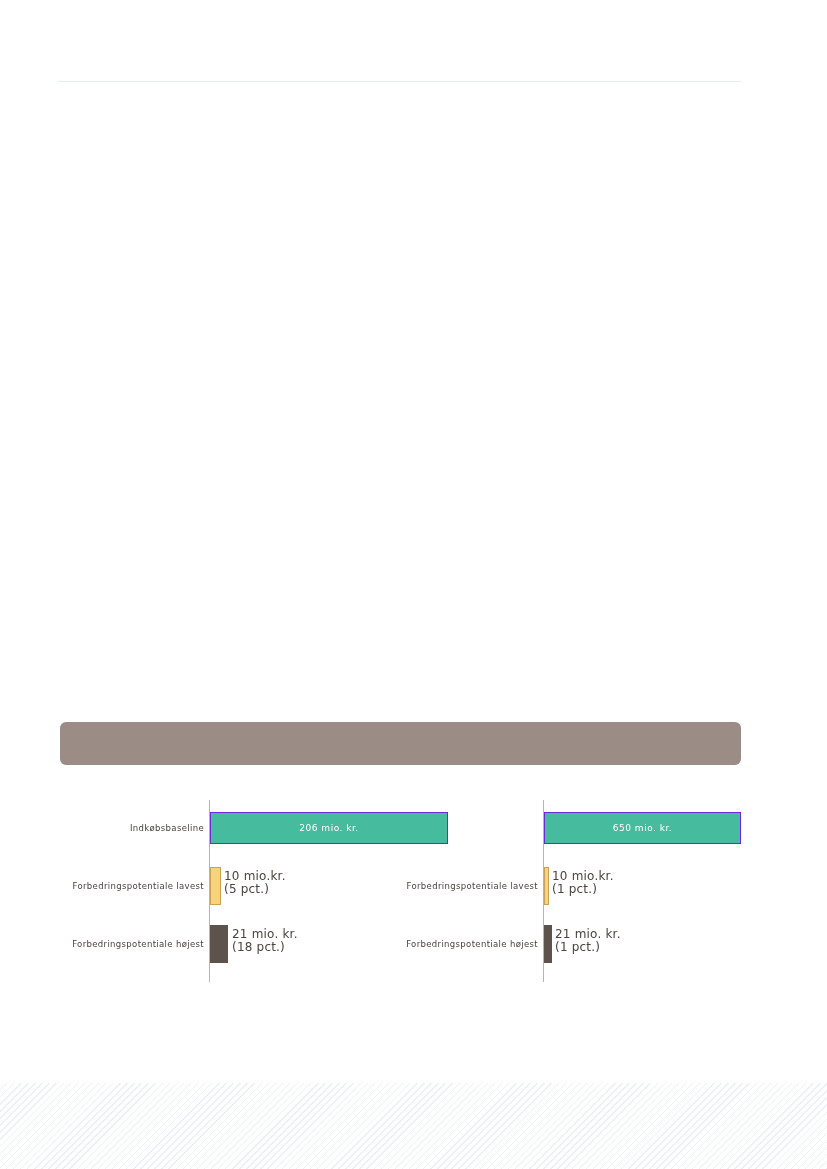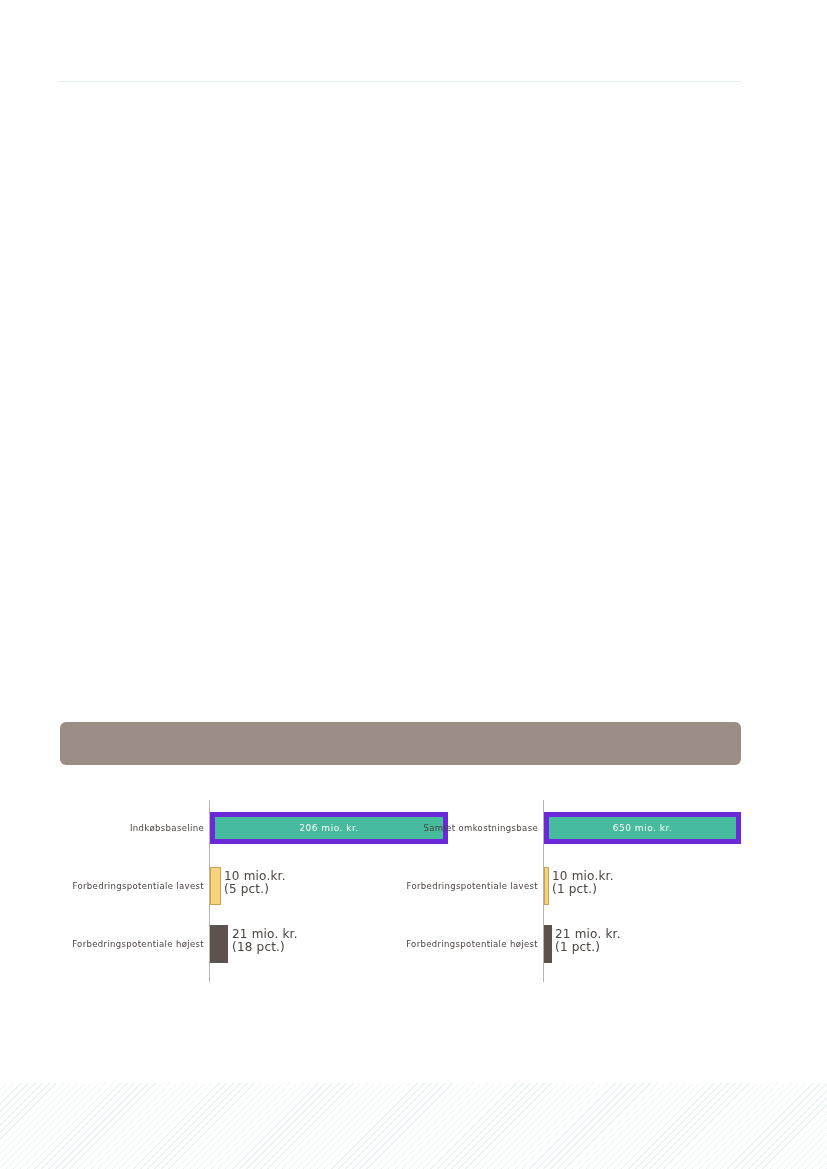--- a/index.html
+++ b/index.html
@@ -110,21 +110,21 @@
   
   .bar {
     position: absolute;
     left: 152px;
     top: 6px;
     height: 30px;
     box-sizing: border-box;
   }
   .bar.baseline {
     background: #46bb9d;
-    border: 5px solid #6d28d9;
+    border: 1px solid #6d28d9;
     height: 32px;
     top: 4px;
     padding-left: 40px;
   }
   .bar.low {
     background: #f8d37b;
     border: 1px solid #c9a253;
     height: 38px;
     top: 1px;
   }
@@ -218,21 +218,20 @@
           <span class="l1">21 mio. kr.</span>
           <span class="l2">(18 pct.)</span>
         </div>
       </div>
     </div>
 
     <div class="chart right">
       <div class="axis"></div>
 
       <div class="row r1">
-        <div class="cat-label">Samlet omkostningsbase</div>
         <div class="bar baseline" style="width:197px;">
           <div class="bar-value-inside">650 mio. kr.</div>
         </div>
       </div>
 
       <div class="row r2">
         <div class="cat-label">Forbedringspotentiale lavest</div>
         <div class="bar low" style="width:5px;"></div>
         <div class="bar-value-outside" style="left:160px;">
           <span class="l1">10 mio.kr.</span>

